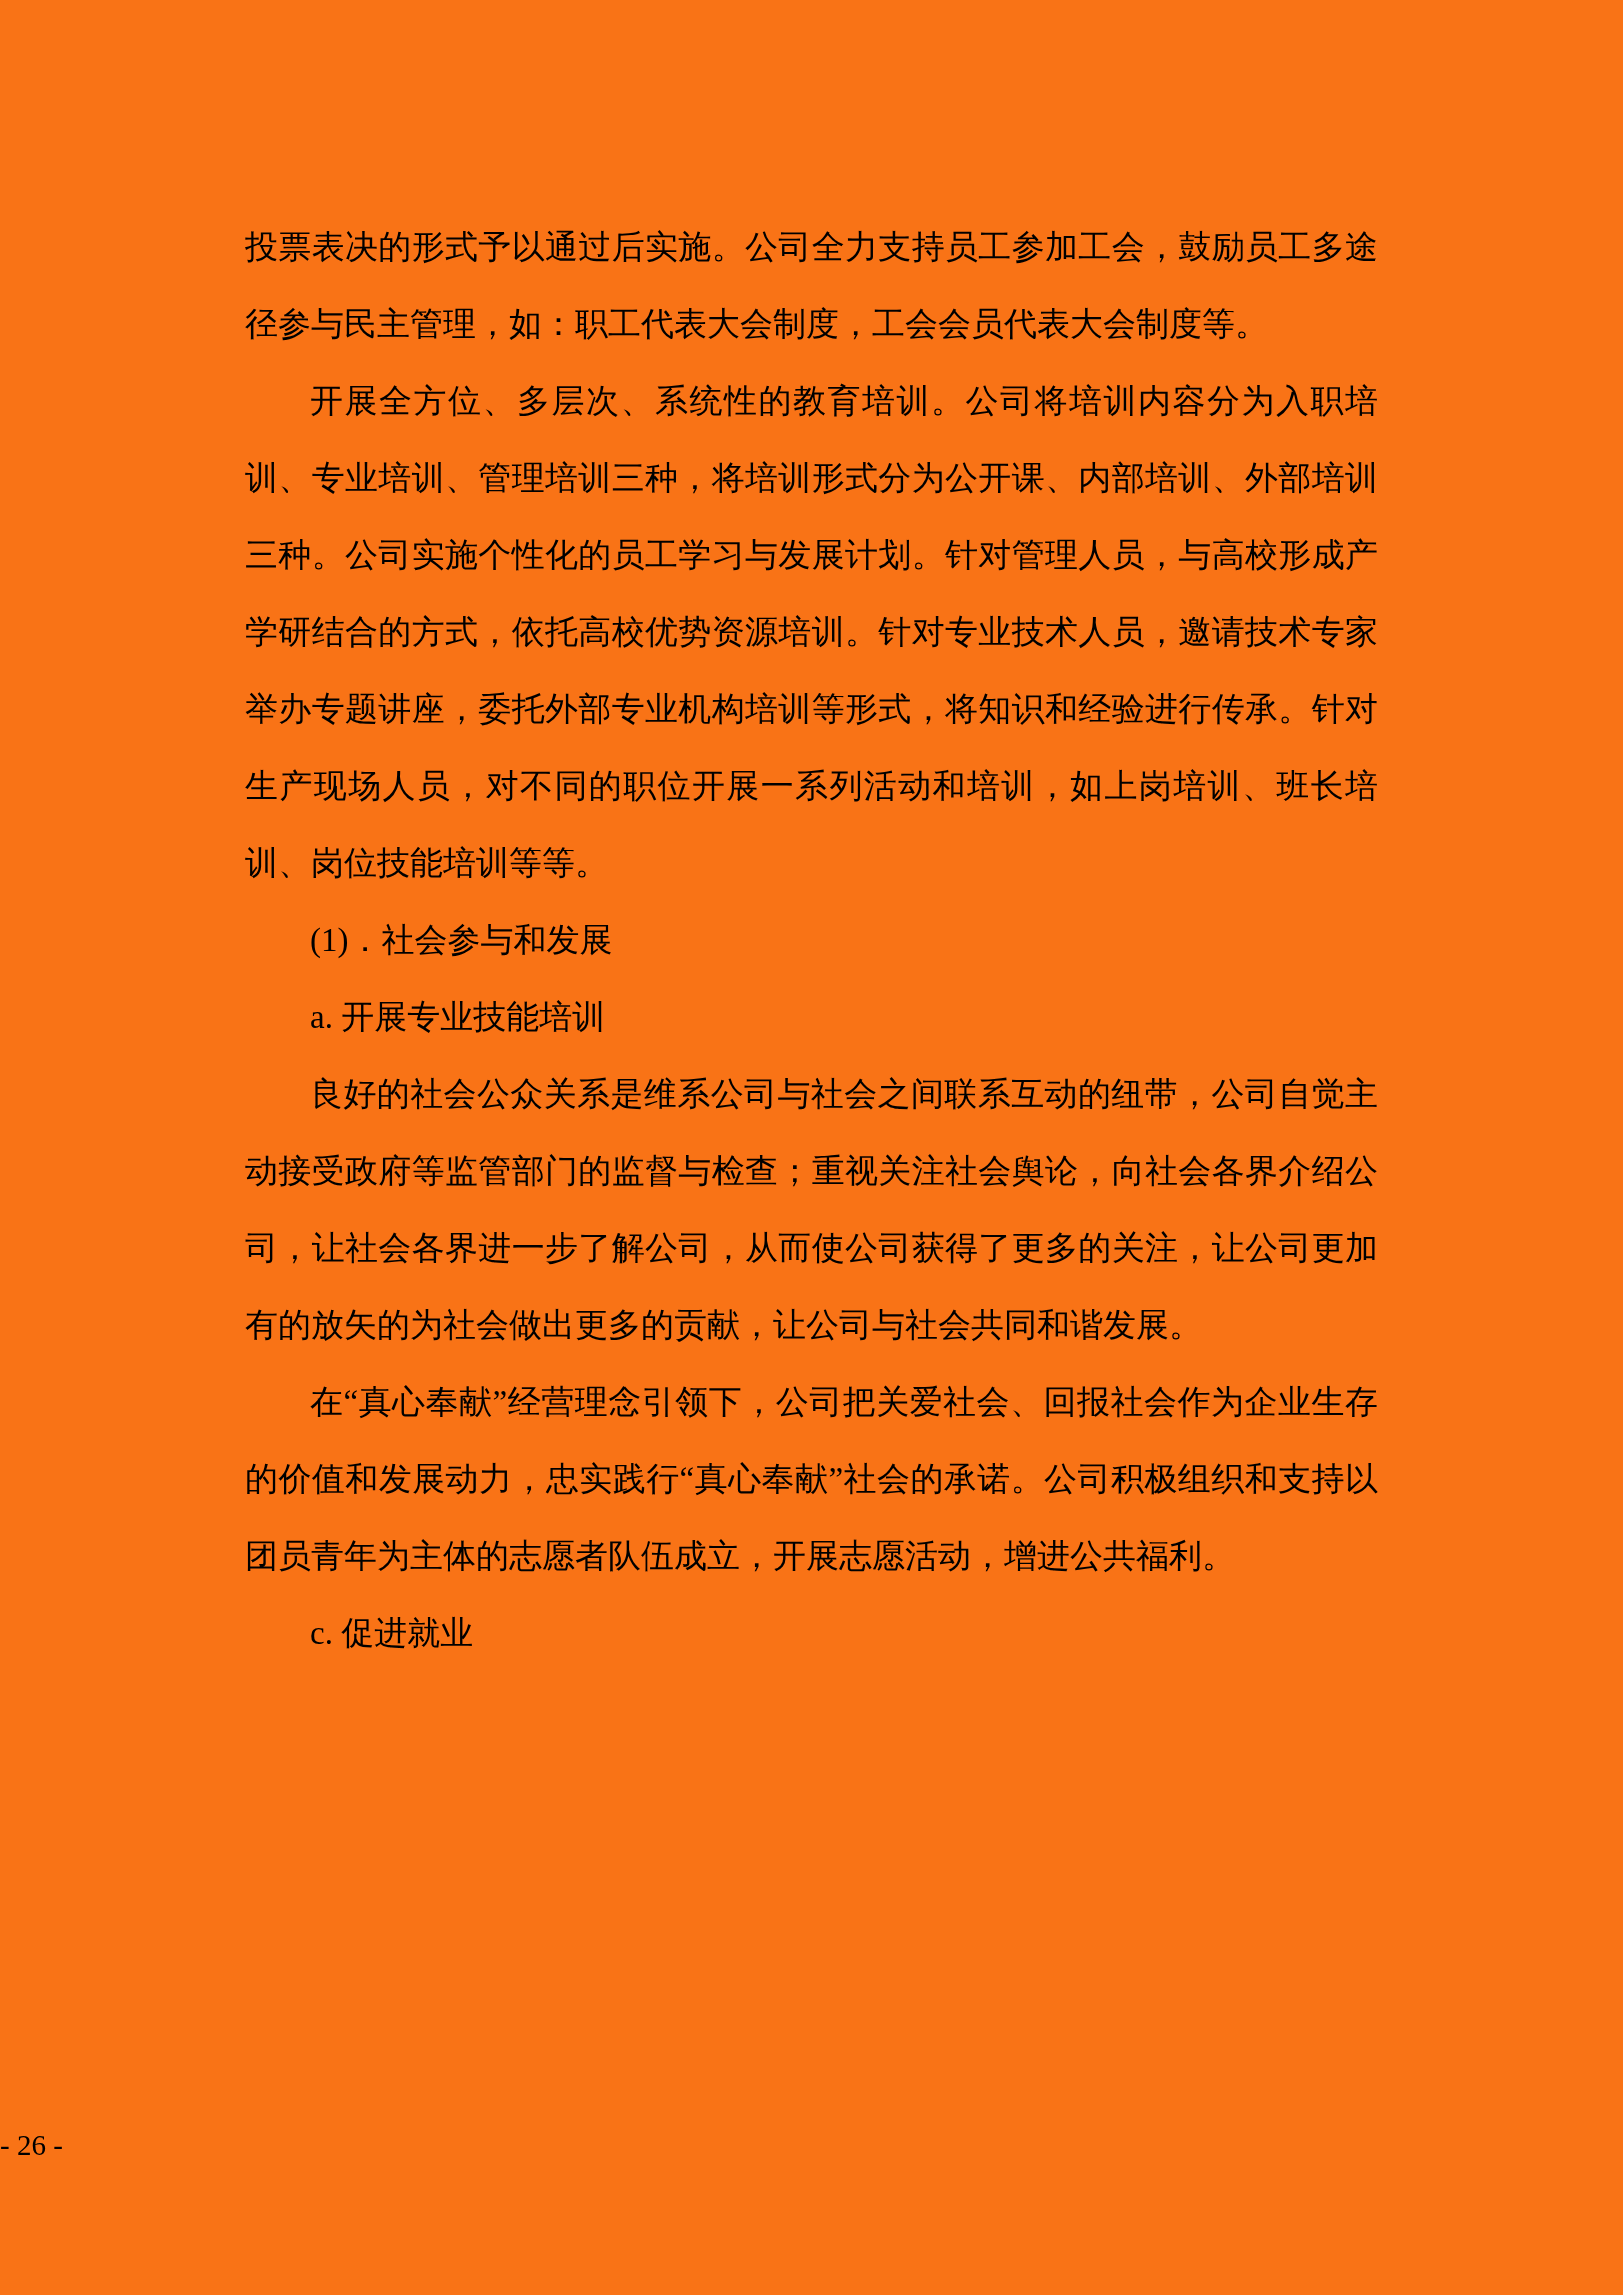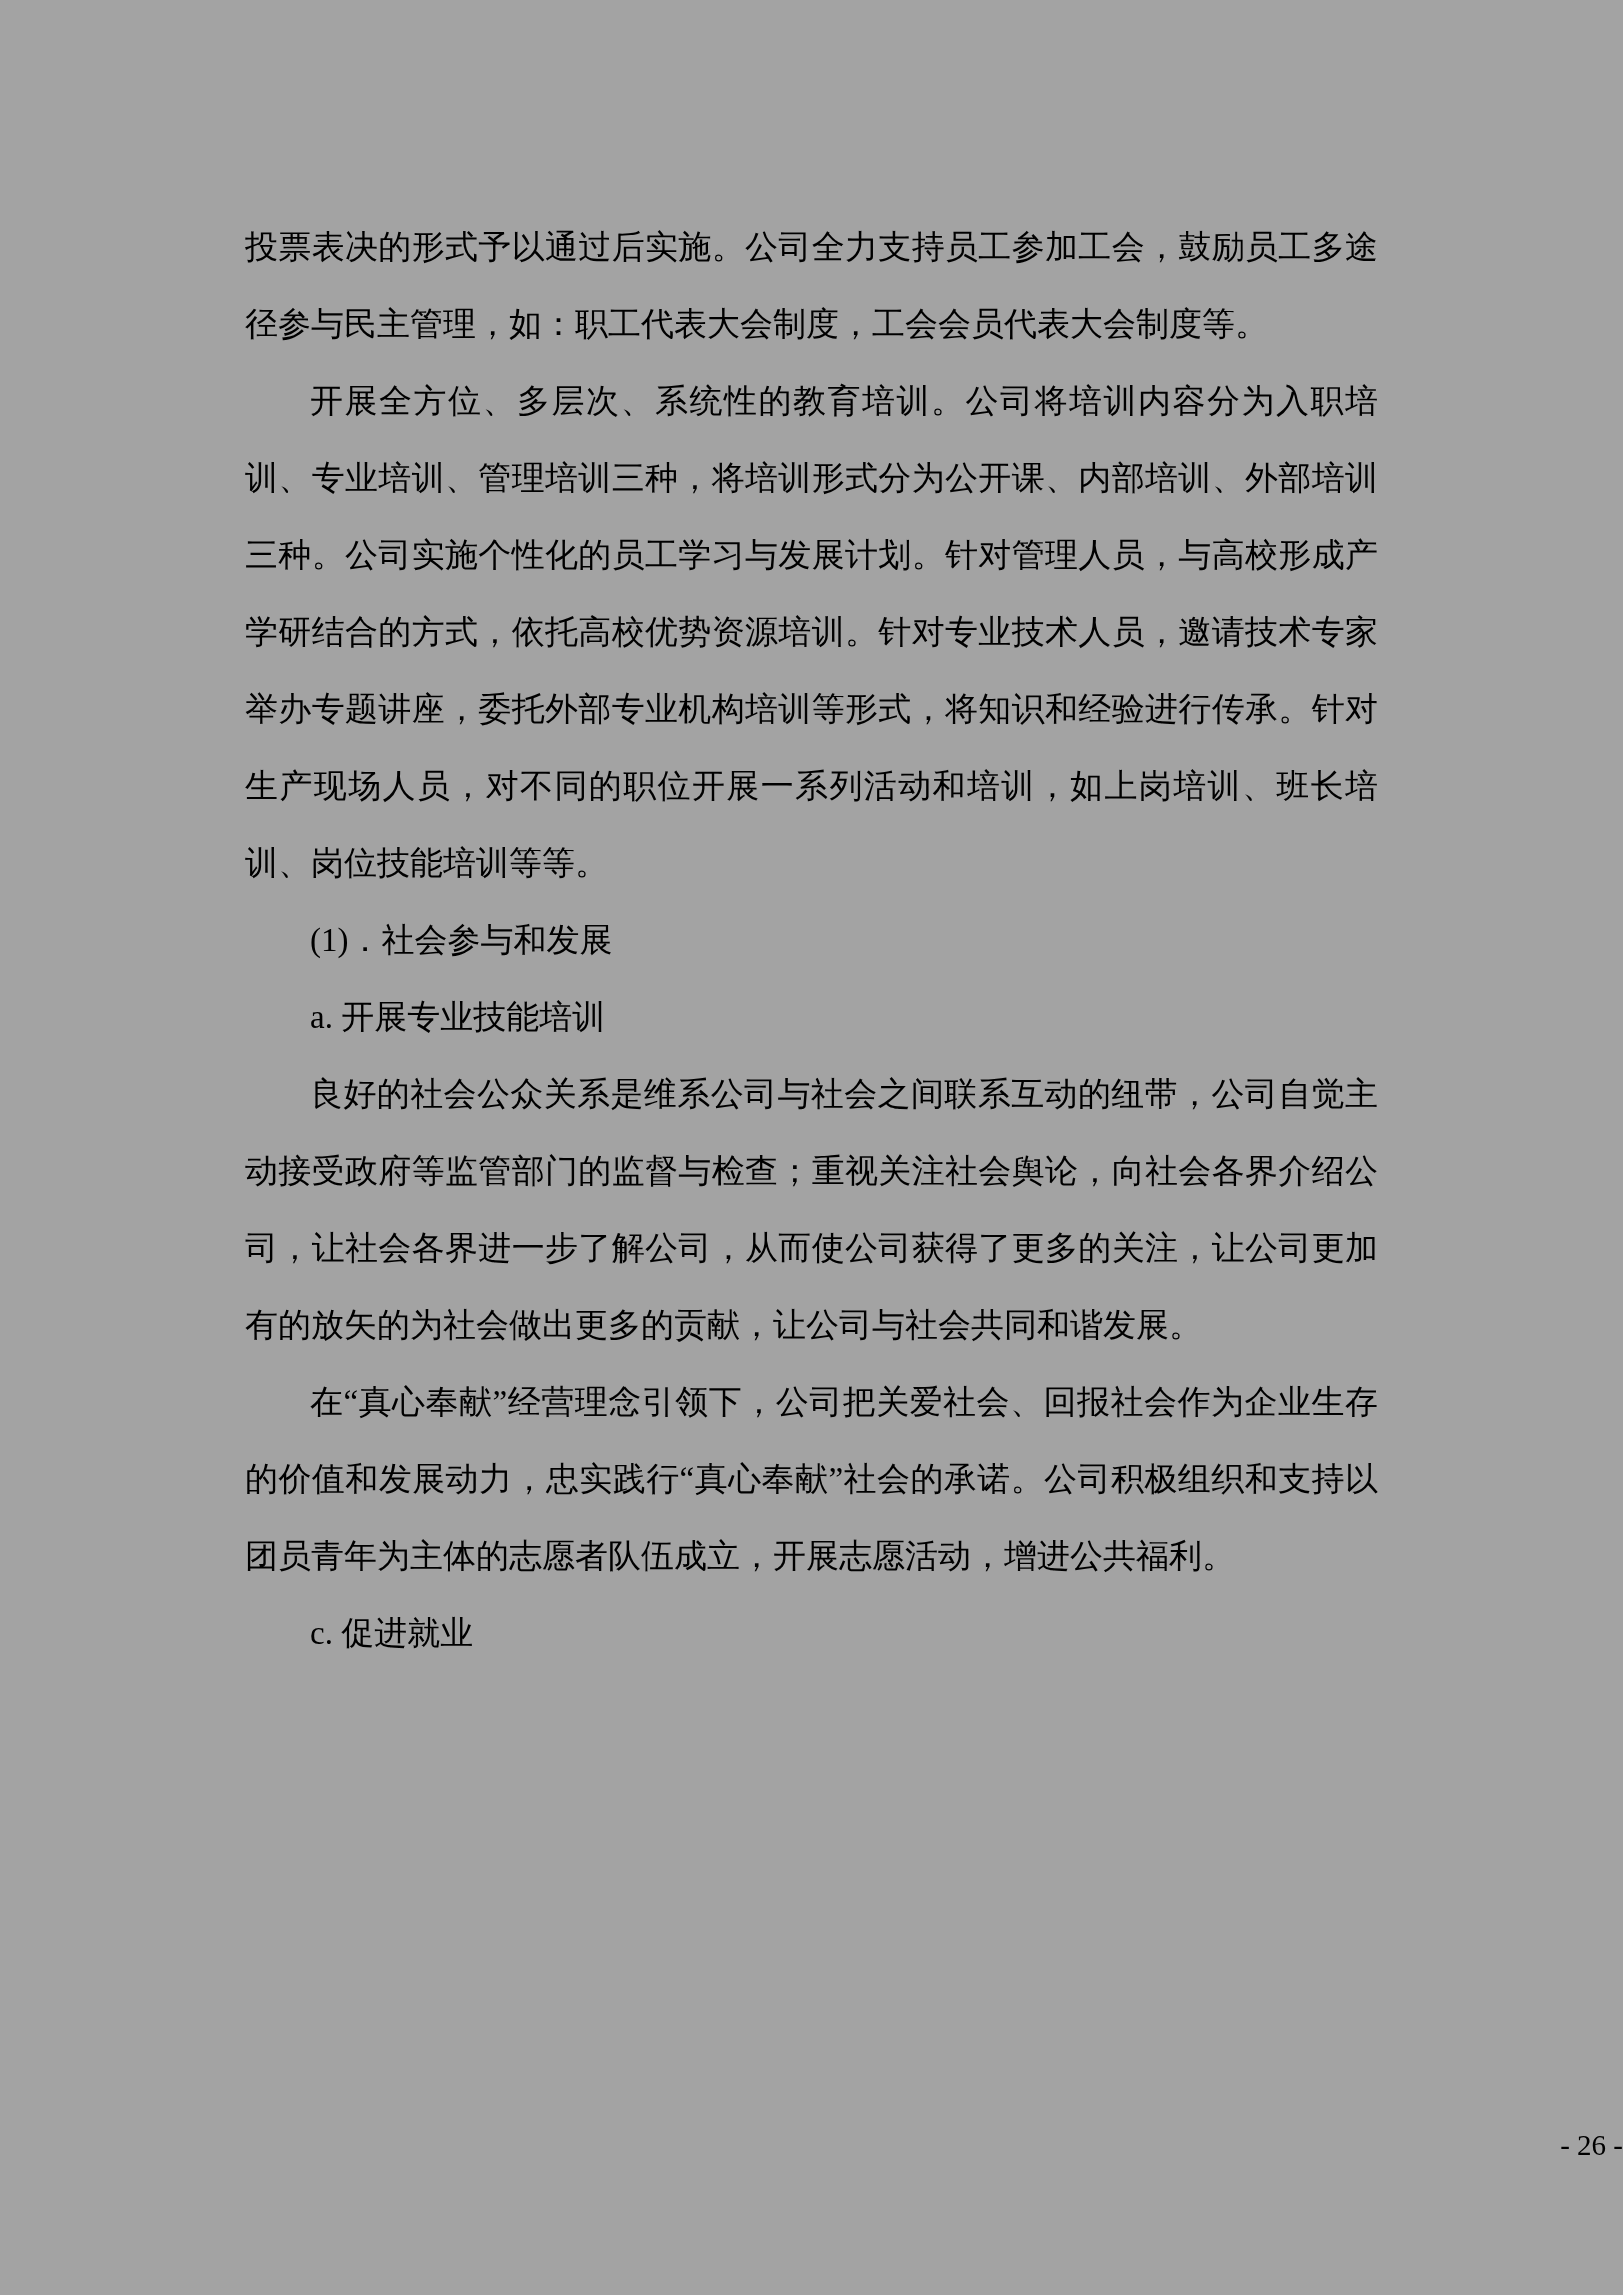--- a/index.html
+++ b/index.html
@@ -4,21 +4,21 @@
 <style>
   html, body {
     margin: 0;
     padding: 0;
     background: #ffffff;
   }
   .page {
     position: relative;
     width: 1623px;
     height: 2295px;
-    background: #a3a3a3;
+    background: #f97316;
     color: #000000;
     font-family: "Liberation Serif", "DejaVu Serif", serif;
     overflow: hidden;
   }
   .content {
     position: absolute;
     left: 245px;
     top: 209px;
     width: 1133px;
   }
@@ -36,21 +36,21 @@
     text-indent: 65px;
   }
   .content p.heading {
     text-align: left;
   }
   .footer {
     position: absolute;
     left: 0;
     top: 2127px;
     width: 100%;
-    text-align: right;
+    text-align: left;
     font-size: 29px;
     line-height: 37px;
     color: #000000;
   }
 </style>
 </head>
 <body>
 
 <div class="page">
   <main class="content">

